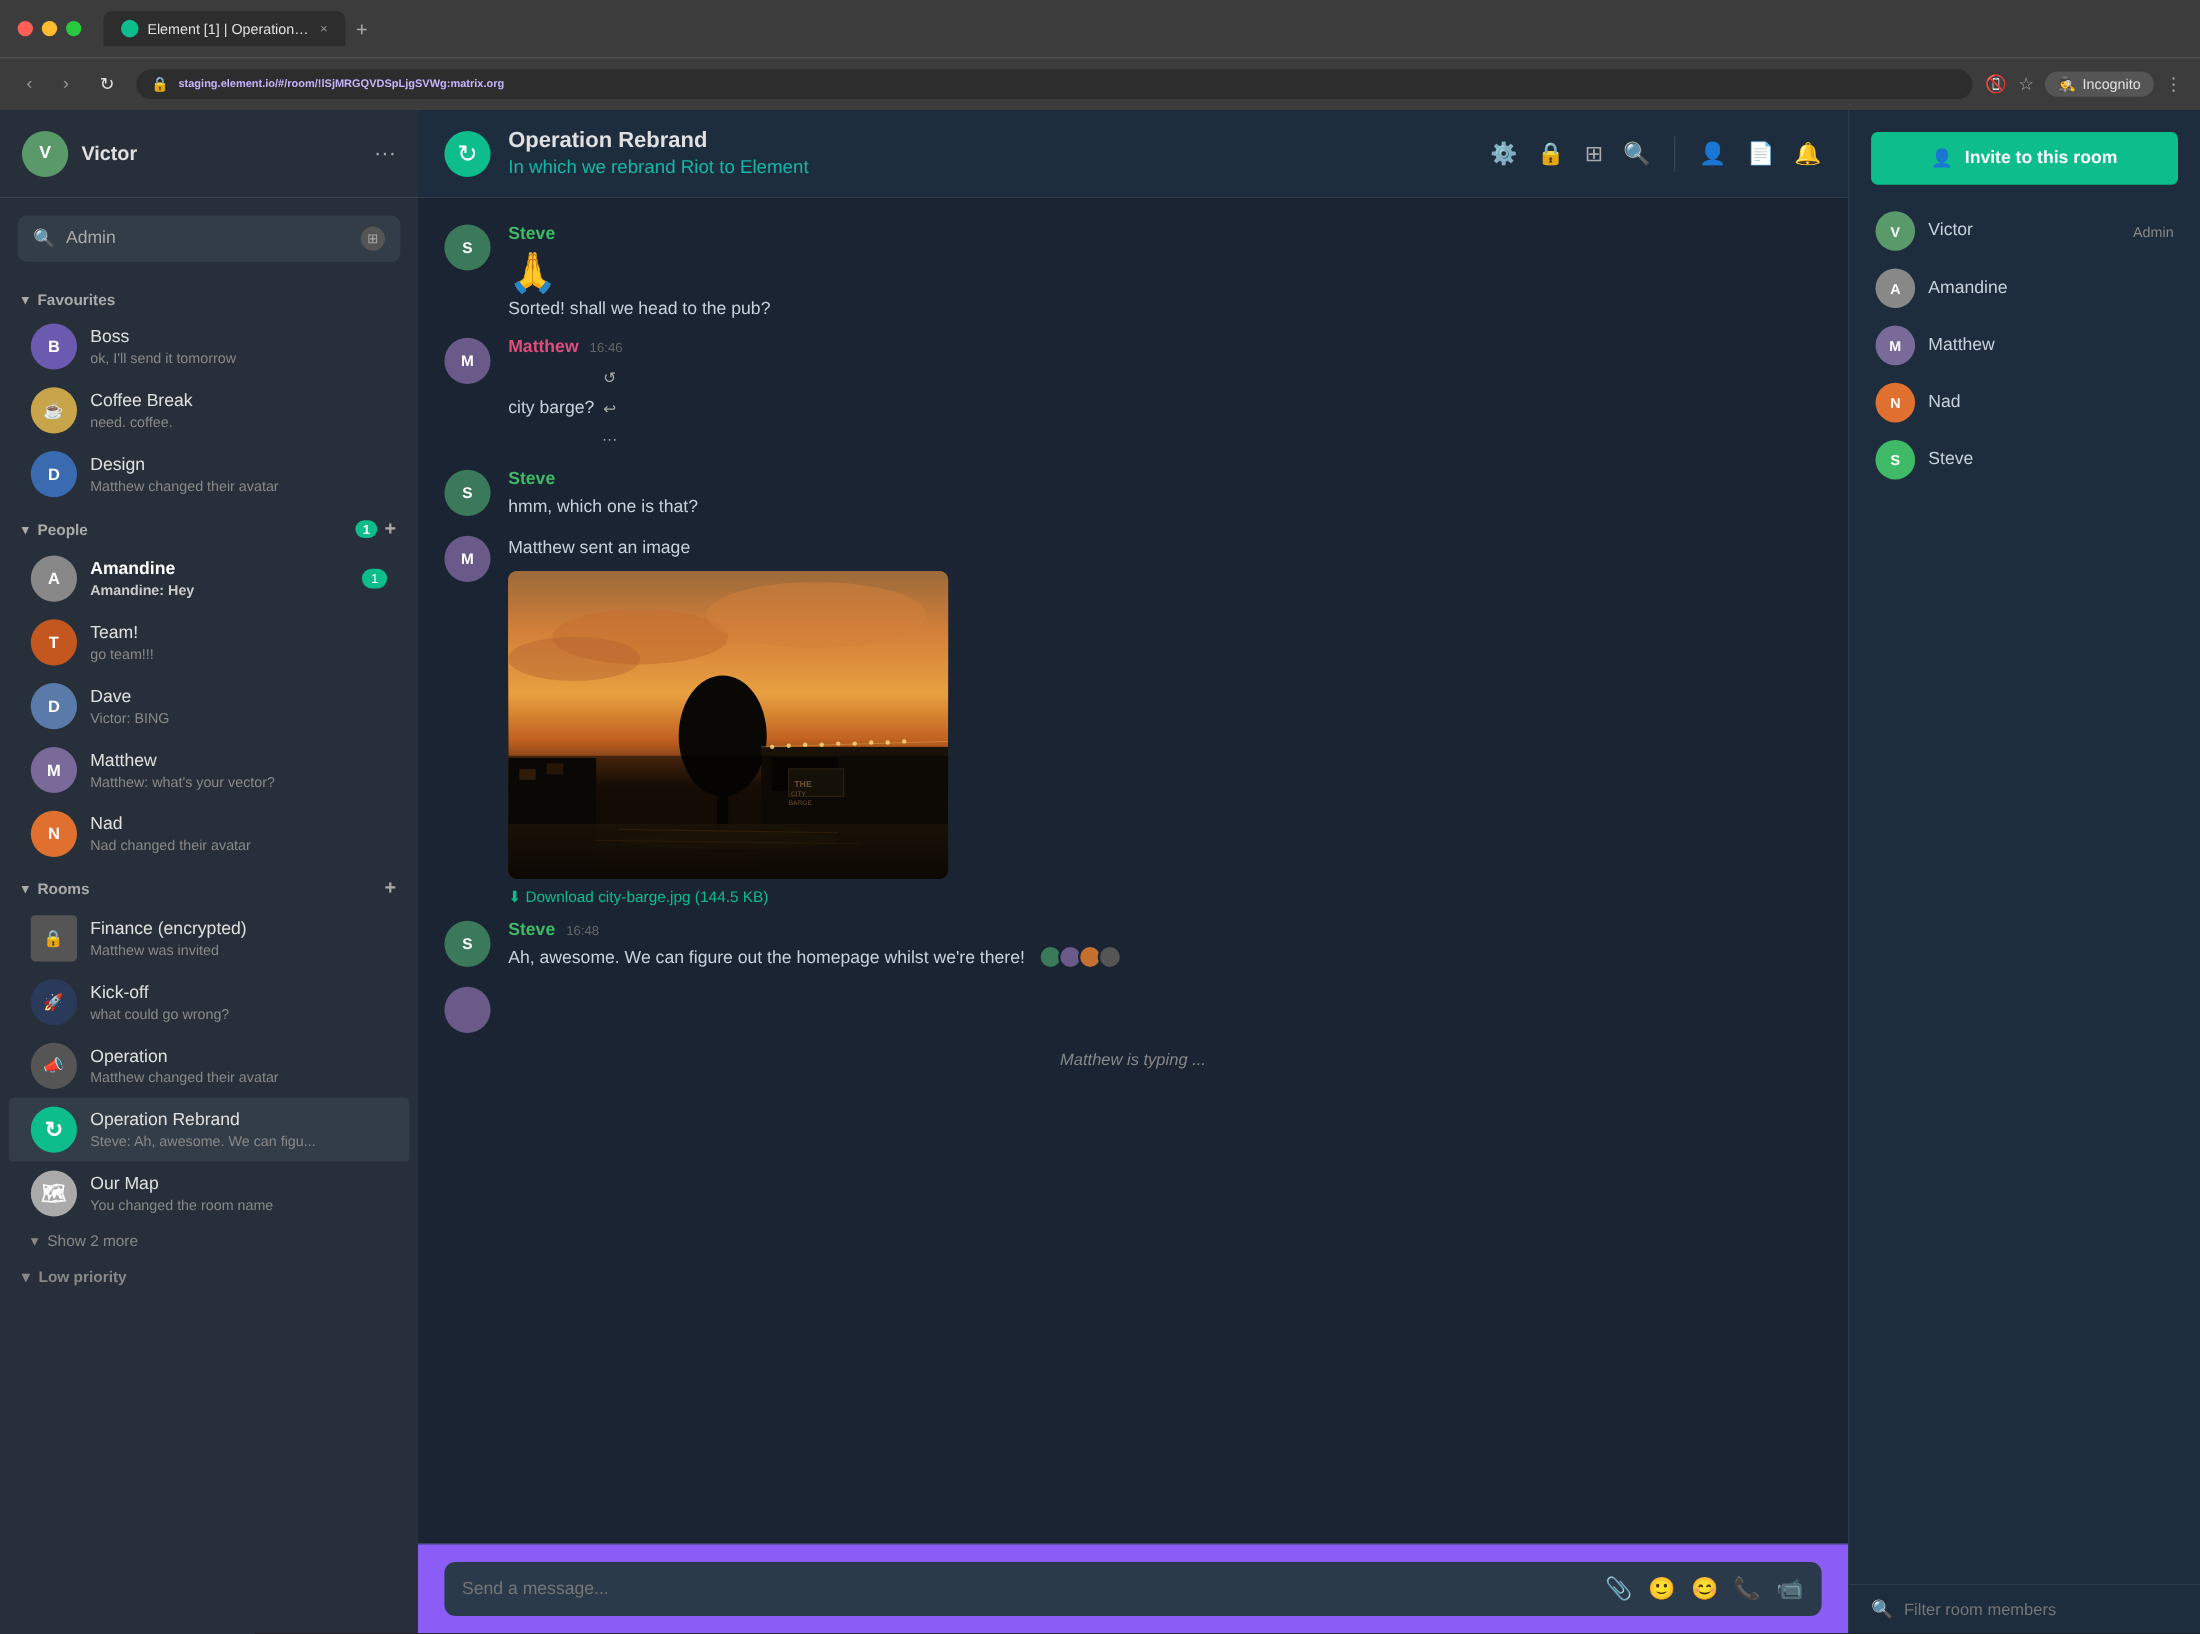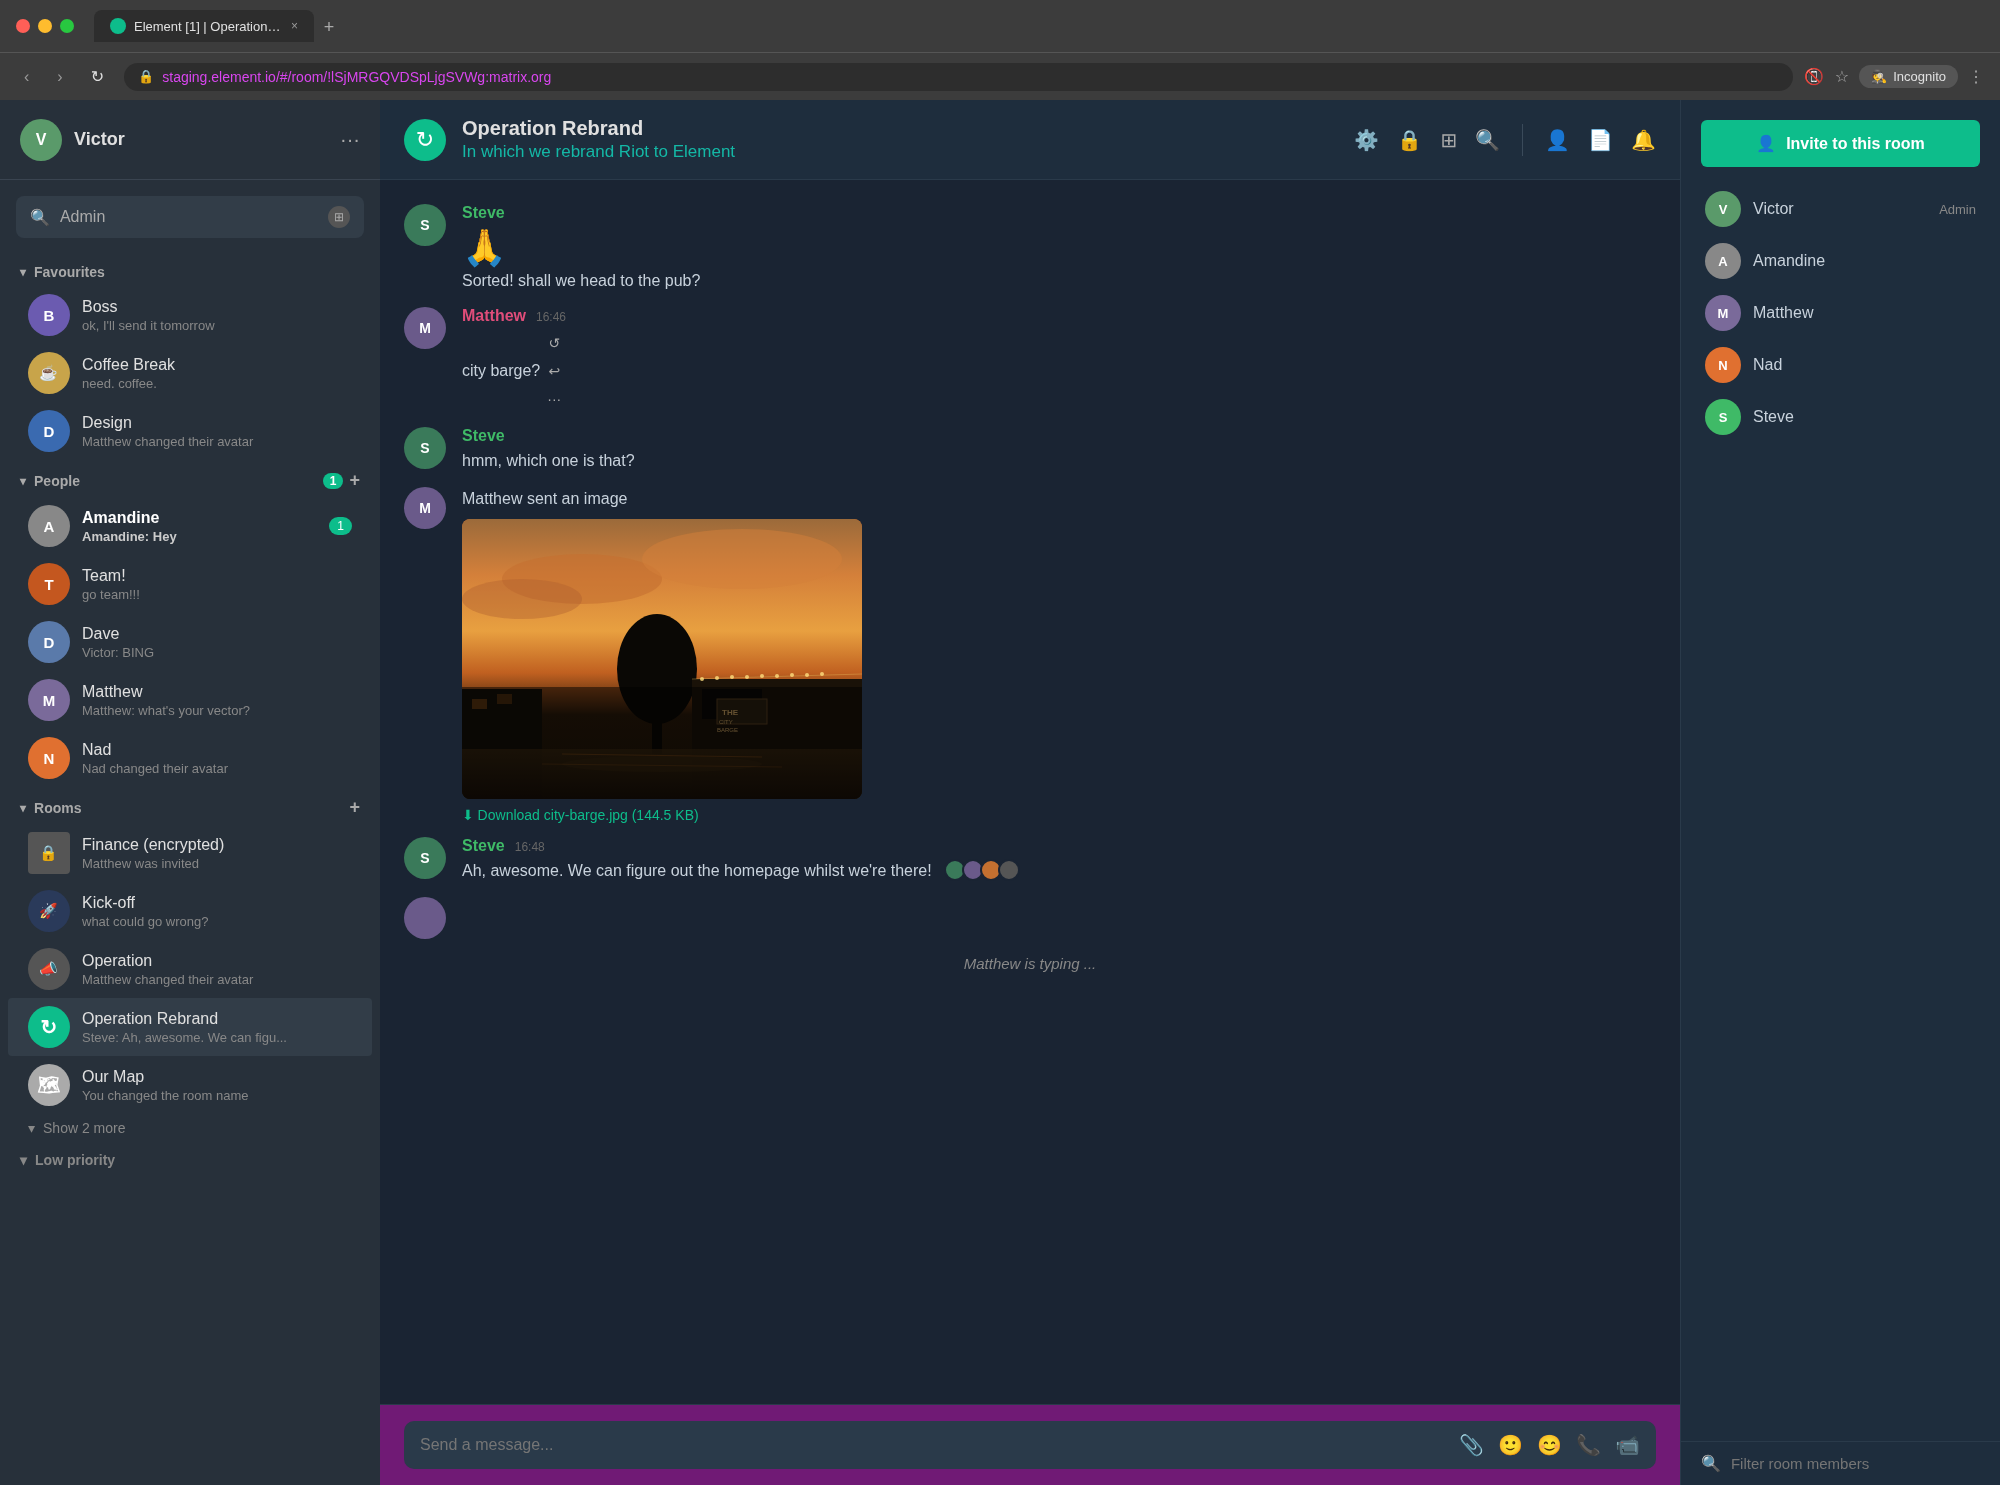--- a/index.html
+++ b/index.html
@@ -107,22 +107,23 @@
       padding: 6px 14px;
       display: flex;
       align-items: center;
       gap: 8px;
     }
     .address-bar .lock-icon {
       color: #aaa;
       font-size: 13px;
     }
     .address-bar .url-text {
-      color: #d946ef;
-      font-size: 14px;
+      color: #c4b5fd;
+      font-size: 10px;
+      font-weight: bold;
     }
     .browser-actions {
       display: flex;
       align-items: center;
       gap: 10px;
       color: #aaa;
       font-size: 16px;
     }
     .incognito-badge {
       background: #555;
@@ -516,21 +517,21 @@
     .typing-text {
       color: #888;
       font-size: 15px;
       font-style: italic;
       align-self: center;
     }
 
     .chat-input-area {
       padding: 16px 24px;
       border-top: 1px solid #2a3a4a;
-      background: #701a75;
+      background: #8b5cf6;
     }
     .chat-input-row {
       display: flex;
       align-items: center;
       background: #2a3a4a;
       border-radius: 10px;
       padding: 12px 16px;
       gap: 12px;
     }
     .chat-input {

